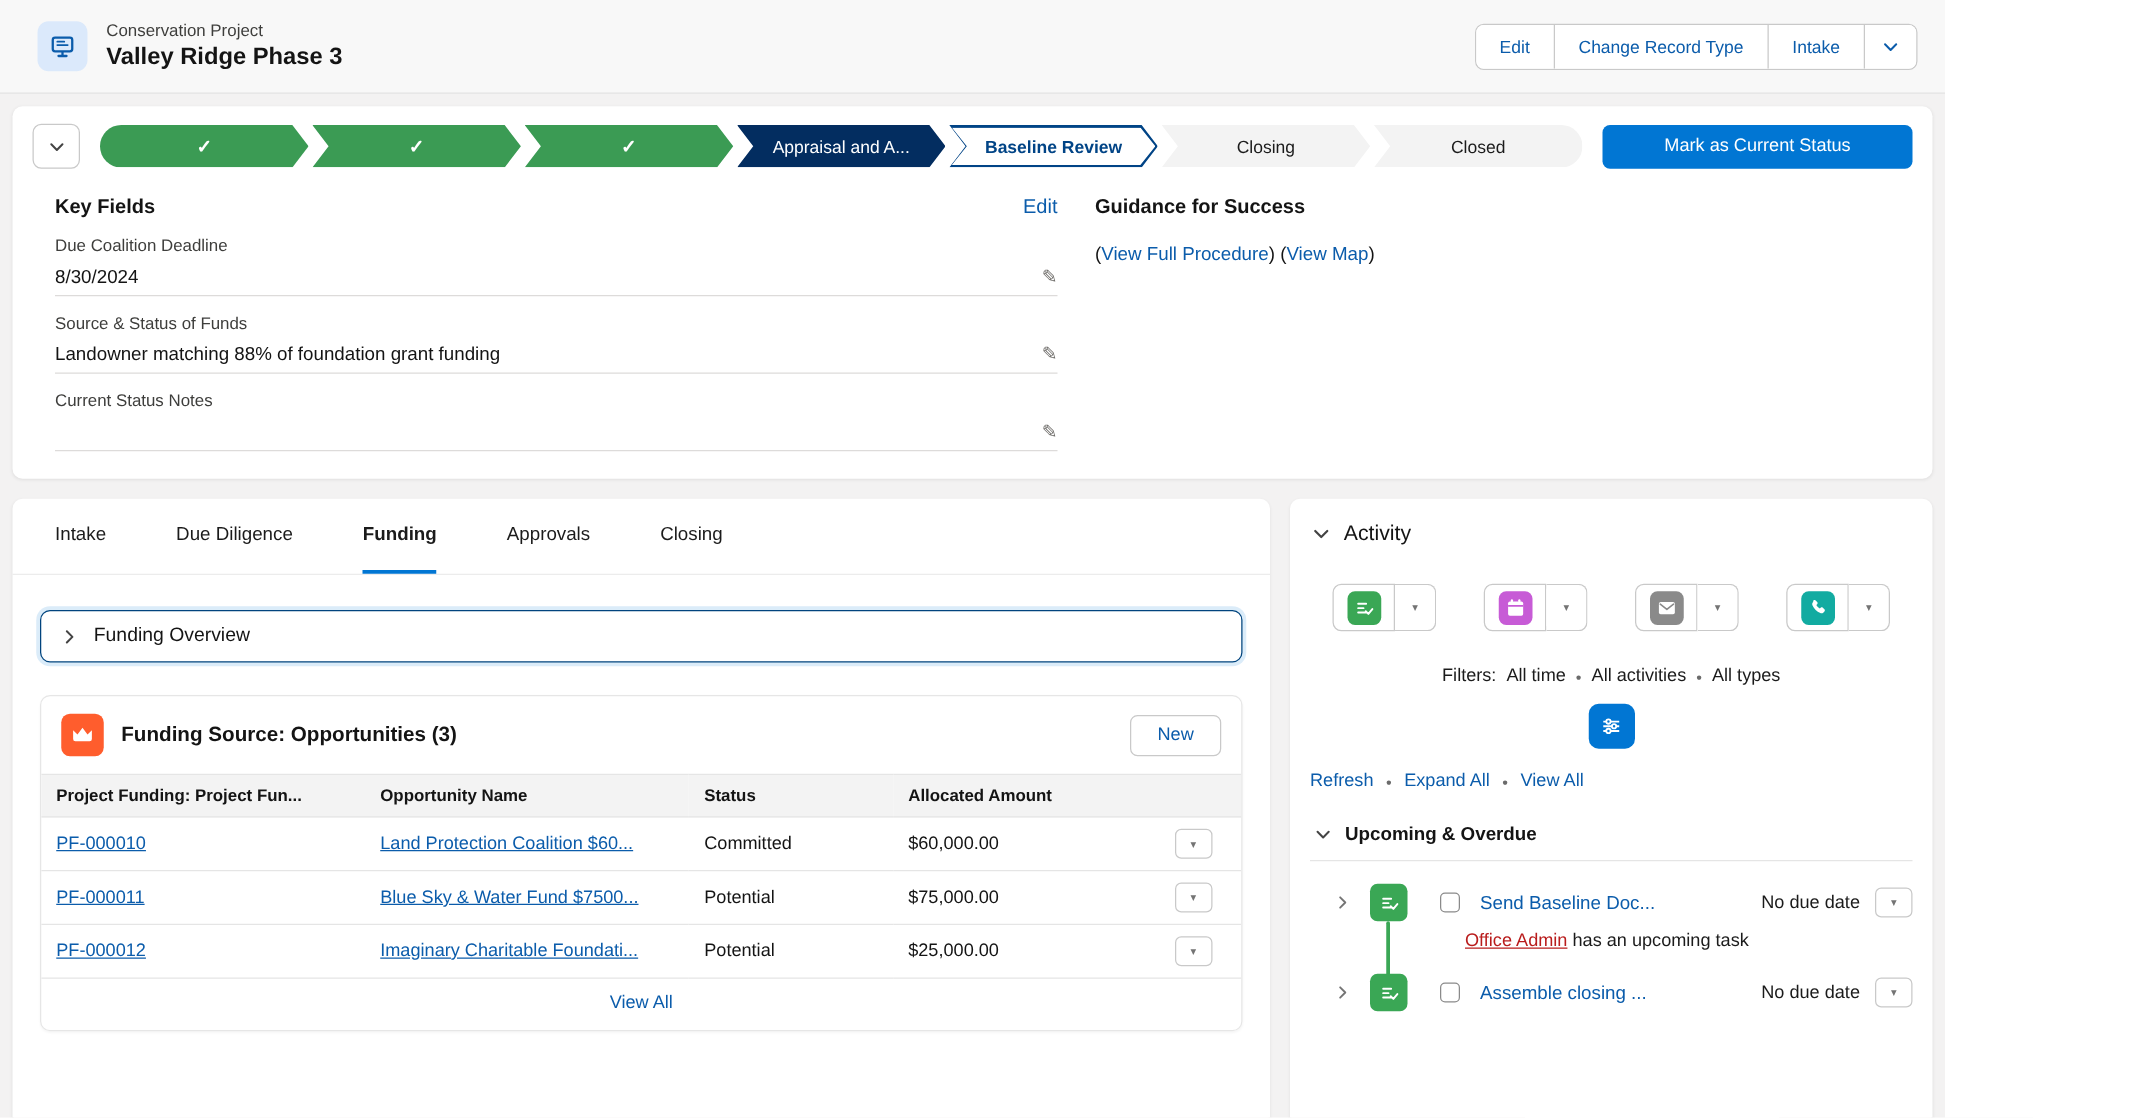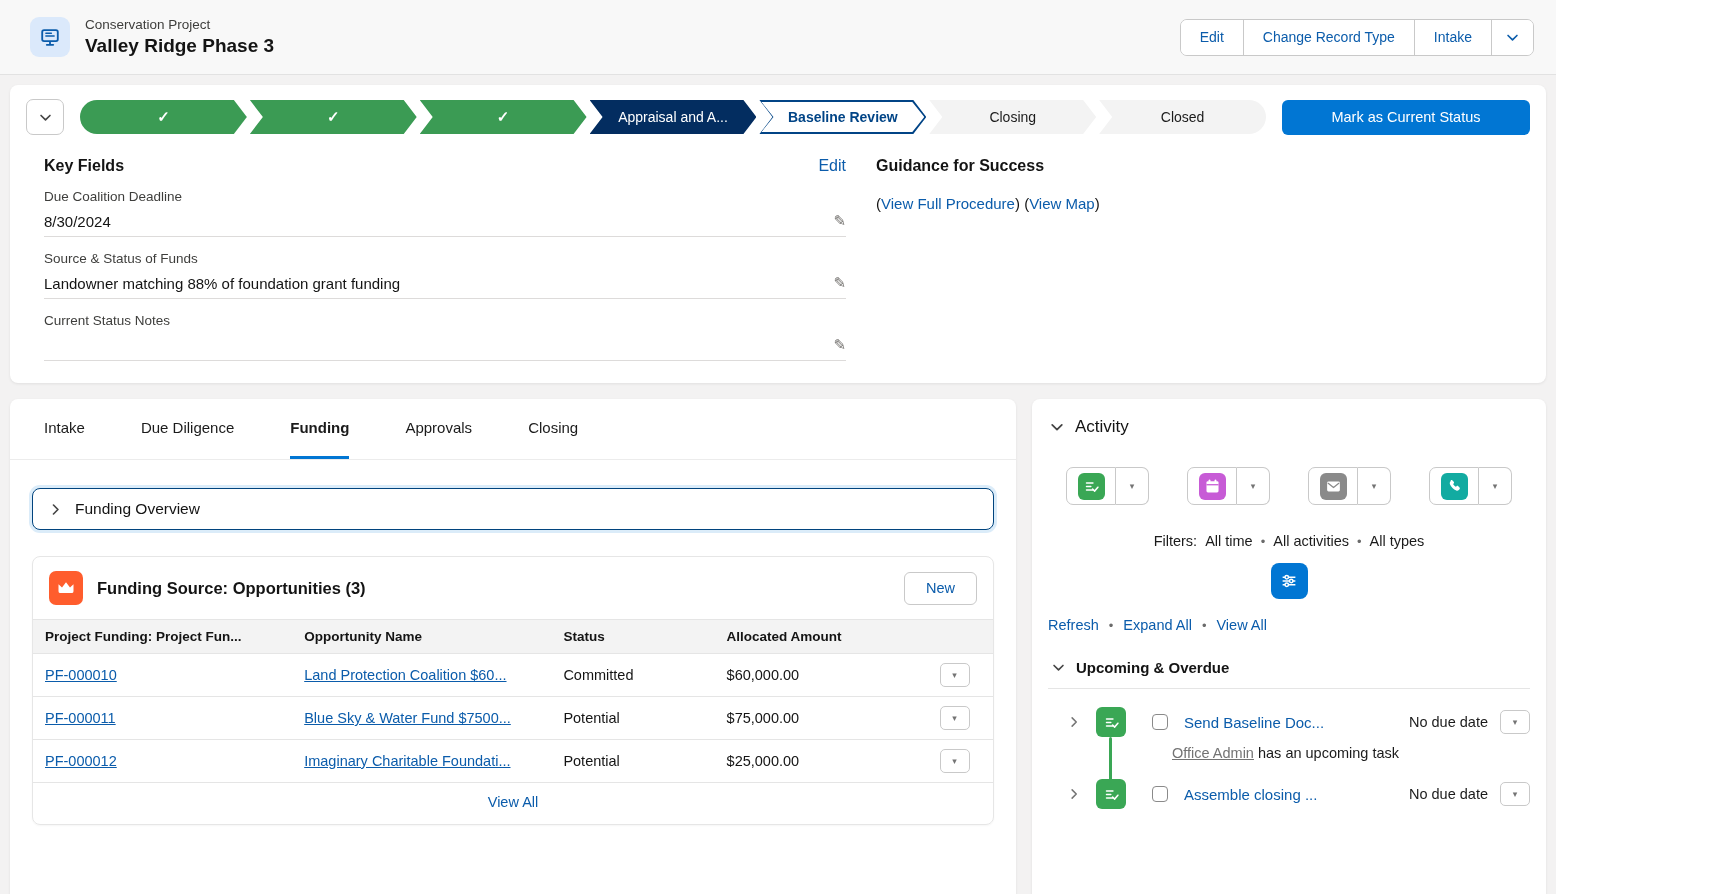--- a/index.html
+++ b/index.html
@@ -96,21 +96,21 @@
   .timeline { position:relative; padding:10px 0 0 20px; }
   .connector { position:absolute; left:61px; top:48px; width:3px; height:56px; background:#3aa755; border-radius:2px; }
   .titem { display:flex; align-items:center; padding:8px 0; position:relative; }
   .expand { width:14px; background:none; border:none; cursor:pointer; display:flex; align-items:center; }
   .task-ic { width:30px; height:30px; border-radius:6px; background:#3aa755; display:flex; align-items:center; justify-content:center; margin-left:14px; position:relative; z-index:1; }
   .cbx { width:16px; height:16px; border:1px solid #8a8a8a; border-radius:4px; background:#fff; margin-left:26px; cursor:pointer; flex:none; }
   .ttitle { margin-left:16px; font-size:15px; color:#0b5cab; cursor:pointer; white-space:nowrap; }
   .due { margin-left:auto; font-size:14.5px; color:#1b1b1b; }
   .titem .mini-dd { margin-left:12px; }
   .tsub { margin:0 0 10px 104px; font-size:14.5px; color:#1b1b1b; }
-  .tsub a { color:#737373; text-decoration:underline; cursor:pointer; }
+  .tsub a { color:#b91c1c; text-decoration:underline; cursor:pointer; }
 </style>
 </head>
 <body>
 
 <div class="app">
 
   <header class="topbar">
     <div class="rec">
       <div class="rec-icon">
         <svg width="22" height="22" viewBox="0 0 24 24">

